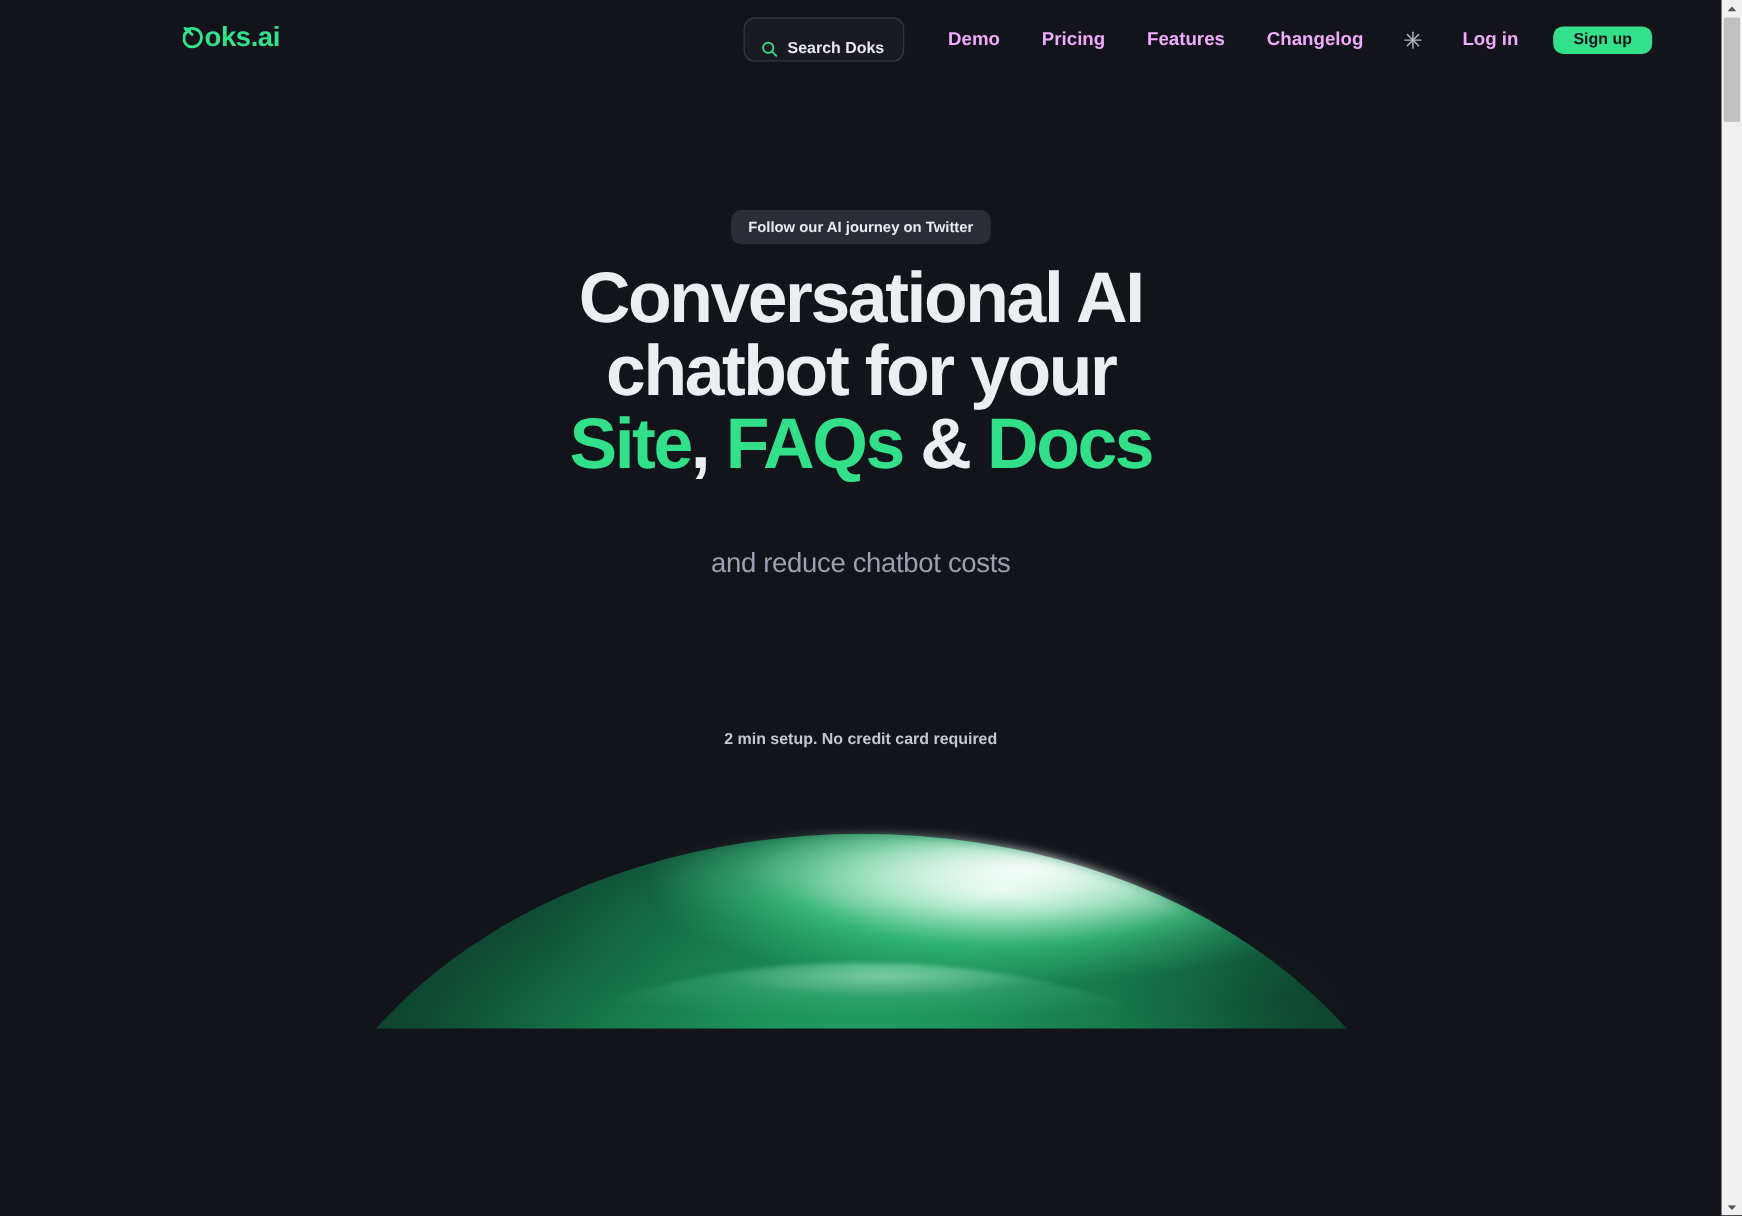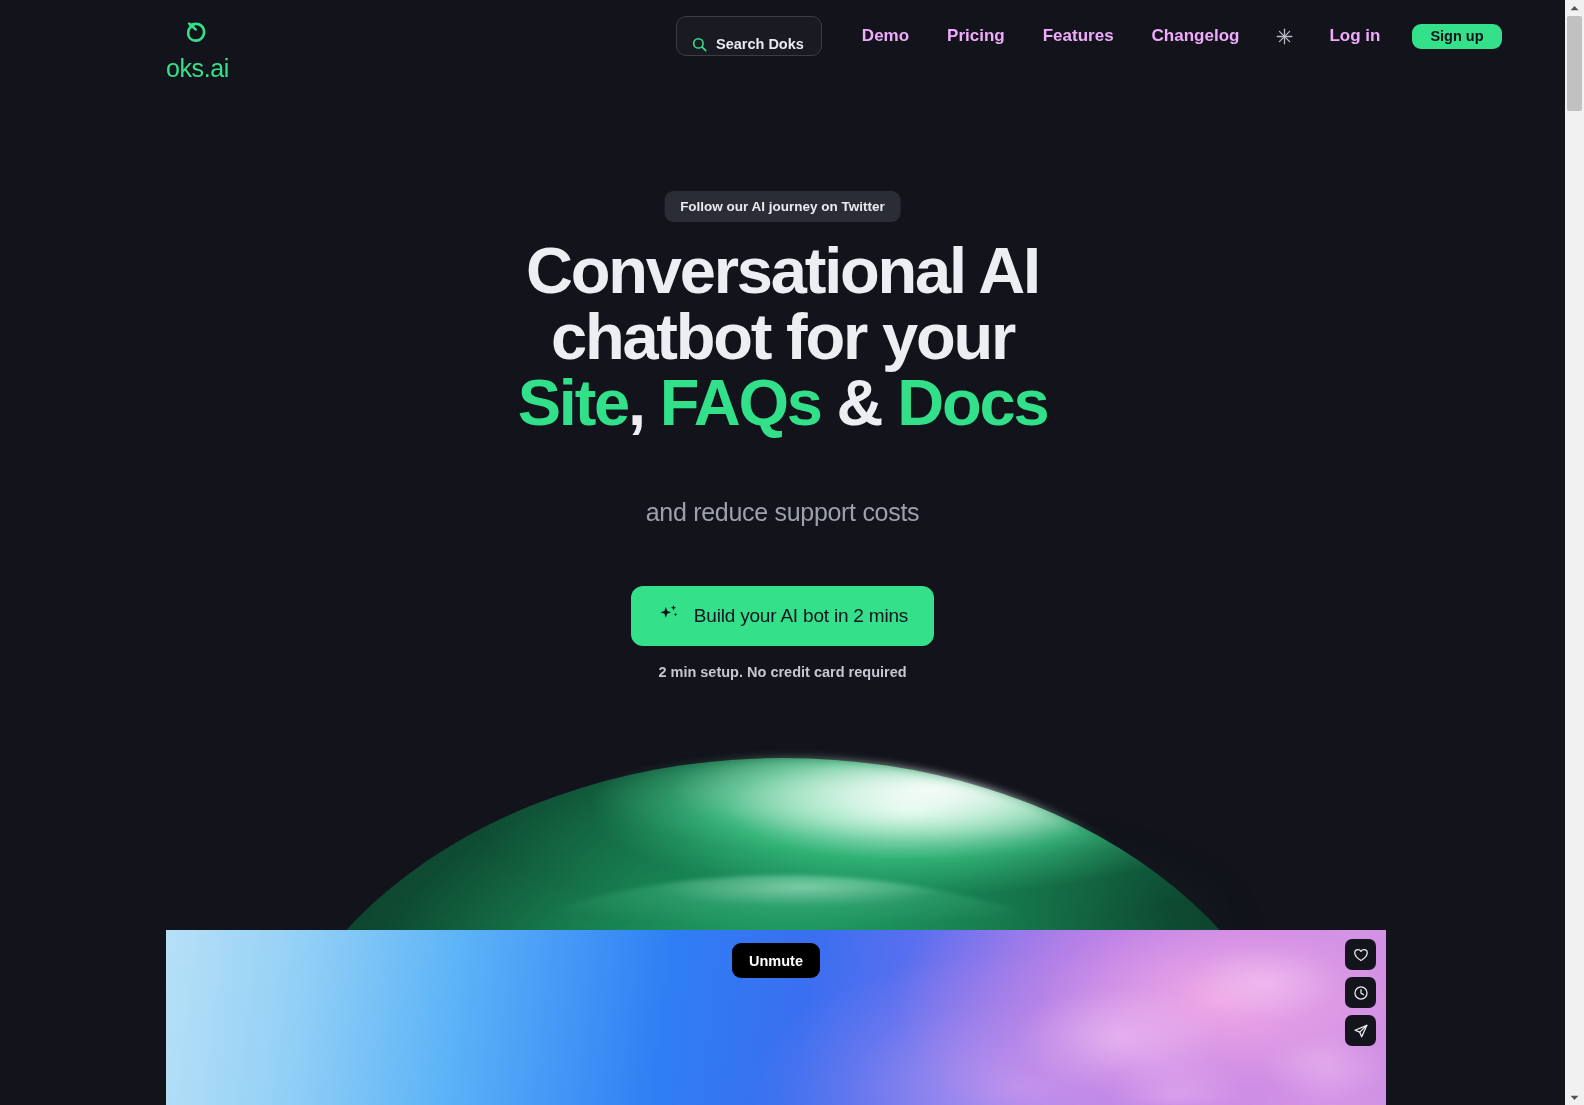--- a/index.html
+++ b/index.html
@@ -36,28 +36,27 @@
     display: flex;
     align-items: center;
     z-index: 40;
   }
 
   .logo {
     position: absolute;
     left: 166px;
     top: 22px;
     font-size: 25px;
-    font-weight: 400;
+    font-weight: 700;
     letter-spacing: -0.4px;
     color: #35e08a;
     line-height: 1;
     display: flex;
     align-items: center;
-    gap: 12px;
-    flex-direction: column;
+    gap: 0px;
   }
   .logo .logo-mark {
     display: inline-block;
     width: 19px;
     height: 22px;
     position: relative;
     margin-right: 1px;
   }
   .logo .logo-mark svg { display: block; }
   .logo .logo-text { display:inline-block; }
@@ -485,73 +484,37 @@
       <span>Conversational AI</span><br>
       <span>chatbot for your</span><br>
       <span class="accent">Site</span><span class="punc">,</span>
       <span class="accent">FAQs</span>
       <span class="punc">&amp;</span>
       <span class="accent">Docs</span>
     </h1>
 
     <p class="hero-sub">
       <br>
-      <span>and reduce support costs</span>
+      <span>and reduce chatbot costs</span>
     </p>
 
     <div class="cta-row">
-      <button class="btn-primary">
-        <span>
-          <svg width="23" height="23" viewBox="0 0 24 24" fill="#111520">
-            <path d="M9.2 5.2 L10.7 9.3 L14.8 10.8 L10.7 12.3 L9.2 16.4 L7.7 12.3 L3.6 10.8 L7.7 9.3 Z"></path>
-            <path d="M17.2 3.2 L17.95 5.25 L20 6 L17.95 6.75 L17.2 8.8 L16.45 6.75 L14.4 6 L16.45 5.25 Z"></path>
-            <path d="M19.4 11.2 L19.9 12.6 L21.3 13.1 L19.9 13.6 L19.4 15 L18.9 13.6 L17.5 13.1 L18.9 12.6 Z"></path>
-          </svg>
-        </span>
-        <span>Build your AI bot in 2 mins</span>
-      </button>
 
     </div>
 
     <div class="cta-note">2 min setup. No credit card required</div>
   </div>
 
   <div class="dome-wrap">
     <div class="dome-soft"></div>
     <div class="dome"></div>
     <div class="dome-band"></div>
     <div class="dome-hi"></div>
   </div>
 
-  <div class="video-wrap">
-    <div class="video-grad"></div>
-    <div class="video-cloud"></div>
-
-    <button class="unmute-btn">Unmute</button>
-
-    <div class="video-controls">
-      <button class="vc-btn">
-        <svg width="16" height="16" viewBox="0 0 18 18" fill="none">
-          <path d="M9 15.2 C9 15.2 2 11.3 2 6.6 C2 4.4 3.7 2.9 5.6 2.9 C7 2.9 8.3 3.7 9 4.9 C9.7 3.7 11 2.9 12.4 2.9 C14.3 2.9 16 4.4 16 6.6 C16 11.3 9 15.2 9 15.2 Z" stroke="#f0f0f2" stroke-width="1.4" stroke-linejoin="round"></path>
-        </svg>
-      </button>
-      <button class="vc-btn">
-        <svg width="16" height="16" viewBox="0 0 18 18" fill="none">
-          <circle cx="9" cy="9" r="6.8" stroke="#f0f0f2" stroke-width="1.4"></circle>
-          <path d="M9 5.1 V9.2 L11.9 10.9" stroke="#f0f0f2" stroke-width="1.4" stroke-linecap="round" stroke-linejoin="round"></path>
-        </svg>
-      </button>
-      <button class="vc-btn">
-        <svg width="16" height="16" viewBox="0 0 18 18" fill="none">
-          <path d="M15.6 2.6 L2.3 8.2 L7.6 10.3 L9.8 15.5 Z" stroke="#f0f0f2" stroke-width="1.4" stroke-linejoin="round"></path>
-          <path d="M15.6 2.6 L7.6 10.3" stroke="#f0f0f2" stroke-width="1.4" stroke-linecap="round"></path>
-        </svg>
-      </button>
-    </div>
-  </div>
 
 </div>
 
 <div class="scrollbar">
   <div class="sb-arrow up">
     <svg width="9" height="6" viewBox="0 0 10 6">
         <path d="M5 0.8 L9.4 5.4 H0.6 Z" fill="#50535a"></path>
       </svg>
   </div>
   <div class="sb-thumb"></div>

